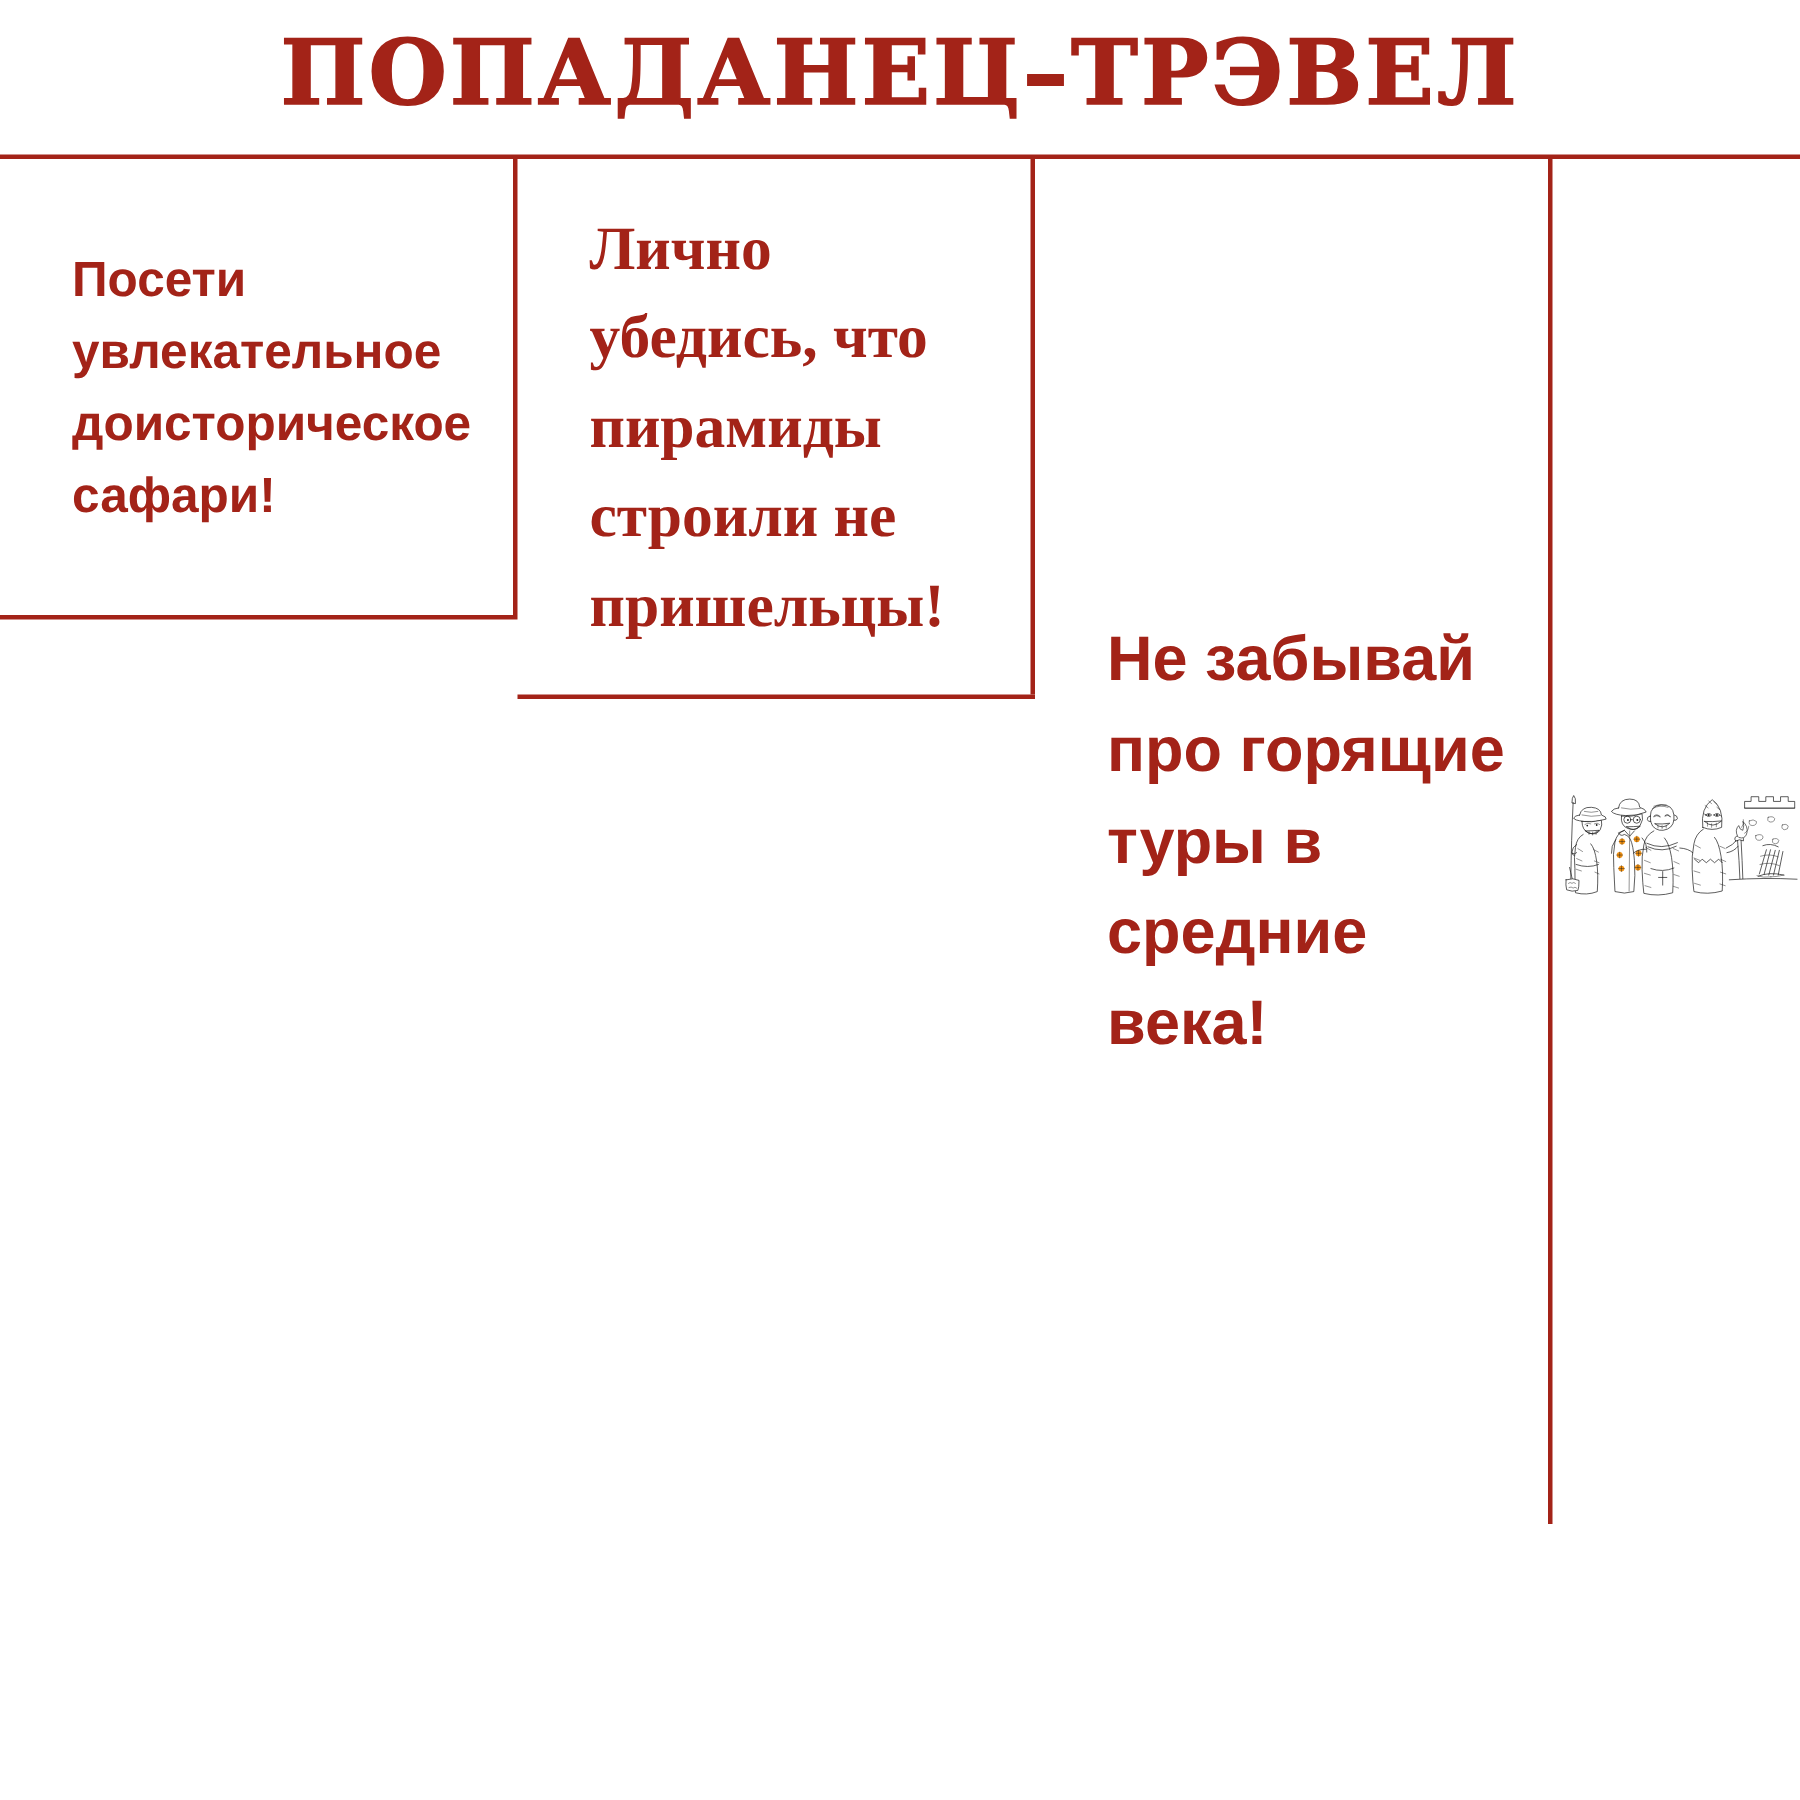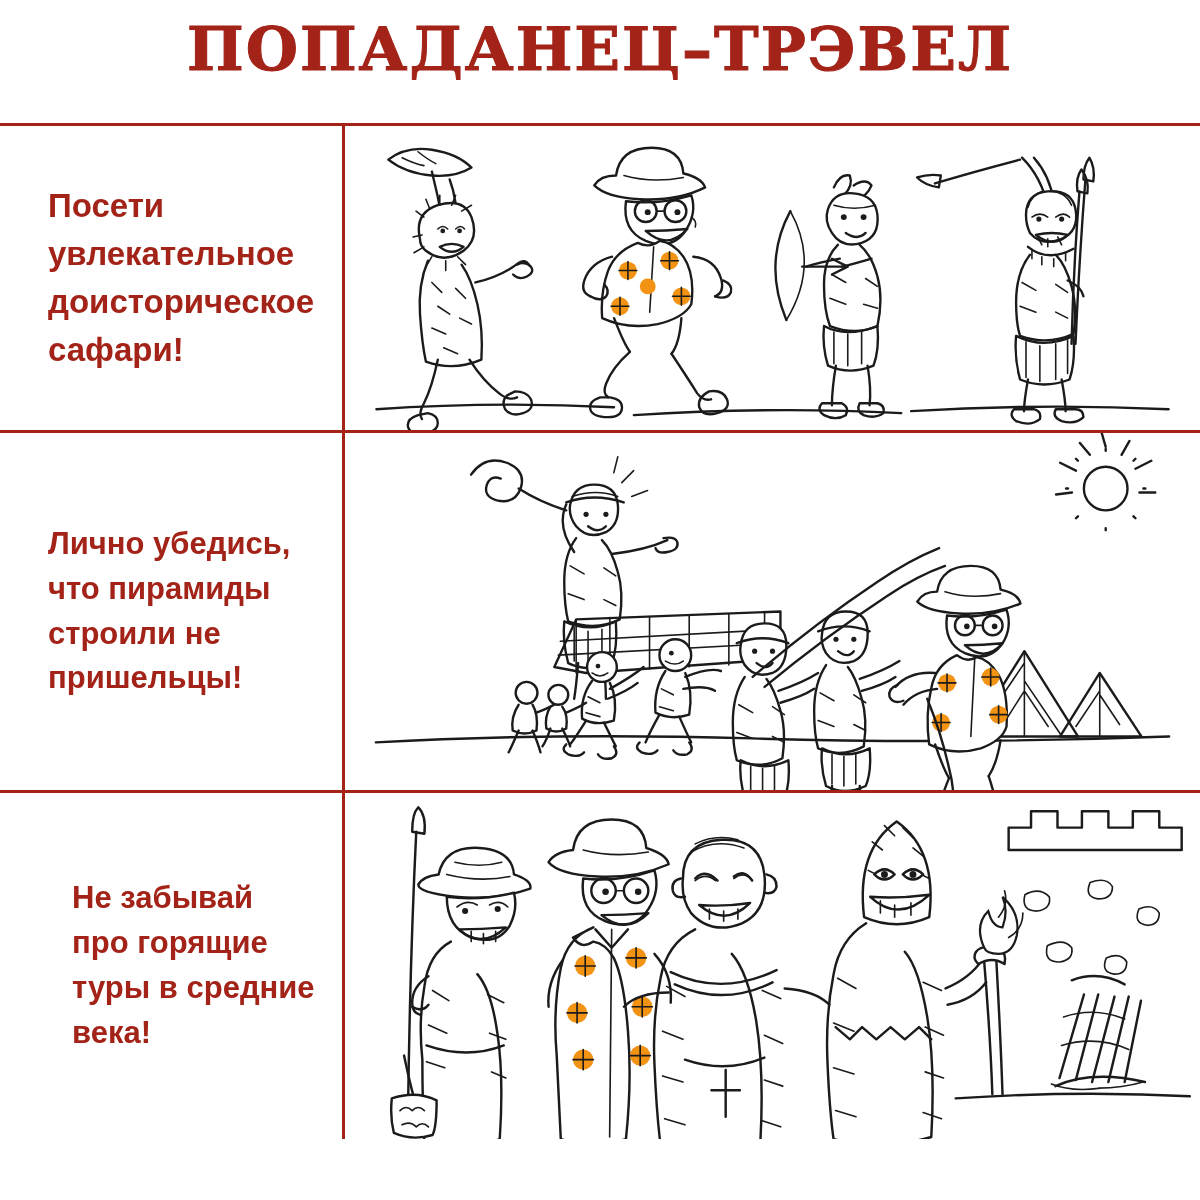--- a/index.html
+++ b/index.html
@@ -16,21 +16,20 @@
     position: relative;
   }
 
   .poster {
     width: 1200px;
     height: 1016px;
     position: relative;
     box-sizing: border-box;
     display: flex;
     flex-direction: column;
-    gap: 20px;
   }
 
   
   .header {
     padding-top: 18px;
     text-align: center;
     flex: 0 0 auto;
   }
   .title {
     font-family: "DejaVu Serif", serif;
@@ -48,21 +47,20 @@
     letter-spacing: 5px;
     color: #2a2623;
     margin-top: 12px;
     line-height: 1.1;
   }
 
   
   .rows {
     flex: 1 1 auto;
     display: flex;
-    flex-direction: column;
     border-top: 3px solid #a32318;
     margin-top: 22px;
   }
   .row {
     display: flex;
     flex-direction: row;
     position: relative;
     border-bottom: 3px solid #a32318;
     box-sizing: border-box;
   }
@@ -85,22 +83,22 @@
   .row-3 .caption { align-items: center; }
   .caption p {
     margin: 0;
     font-family: "Liberation Sans", sans-serif;
     font-weight: 600;
     color: #a32318;
     font-size: 32px;
     line-height: 1.45;
   }
   .row-1 .caption p { font-size: 33px; }
-  .row-2 .caption p { font-size: 31px; }
-  .row-3 .caption p { font-size: 31px; margin-left: 24px; }
+  .row-2 .caption p { font-size: 41px; font-family: Liberation Serif, serif; }
+  .row-3 .caption p { font-size: 42px; }
 
   .art {
     flex: 1 1 auto;
     position: relative;
     overflow: hidden;
   }
   .art svg {
     display: block;
     width: 100%;
     height: 100%;

